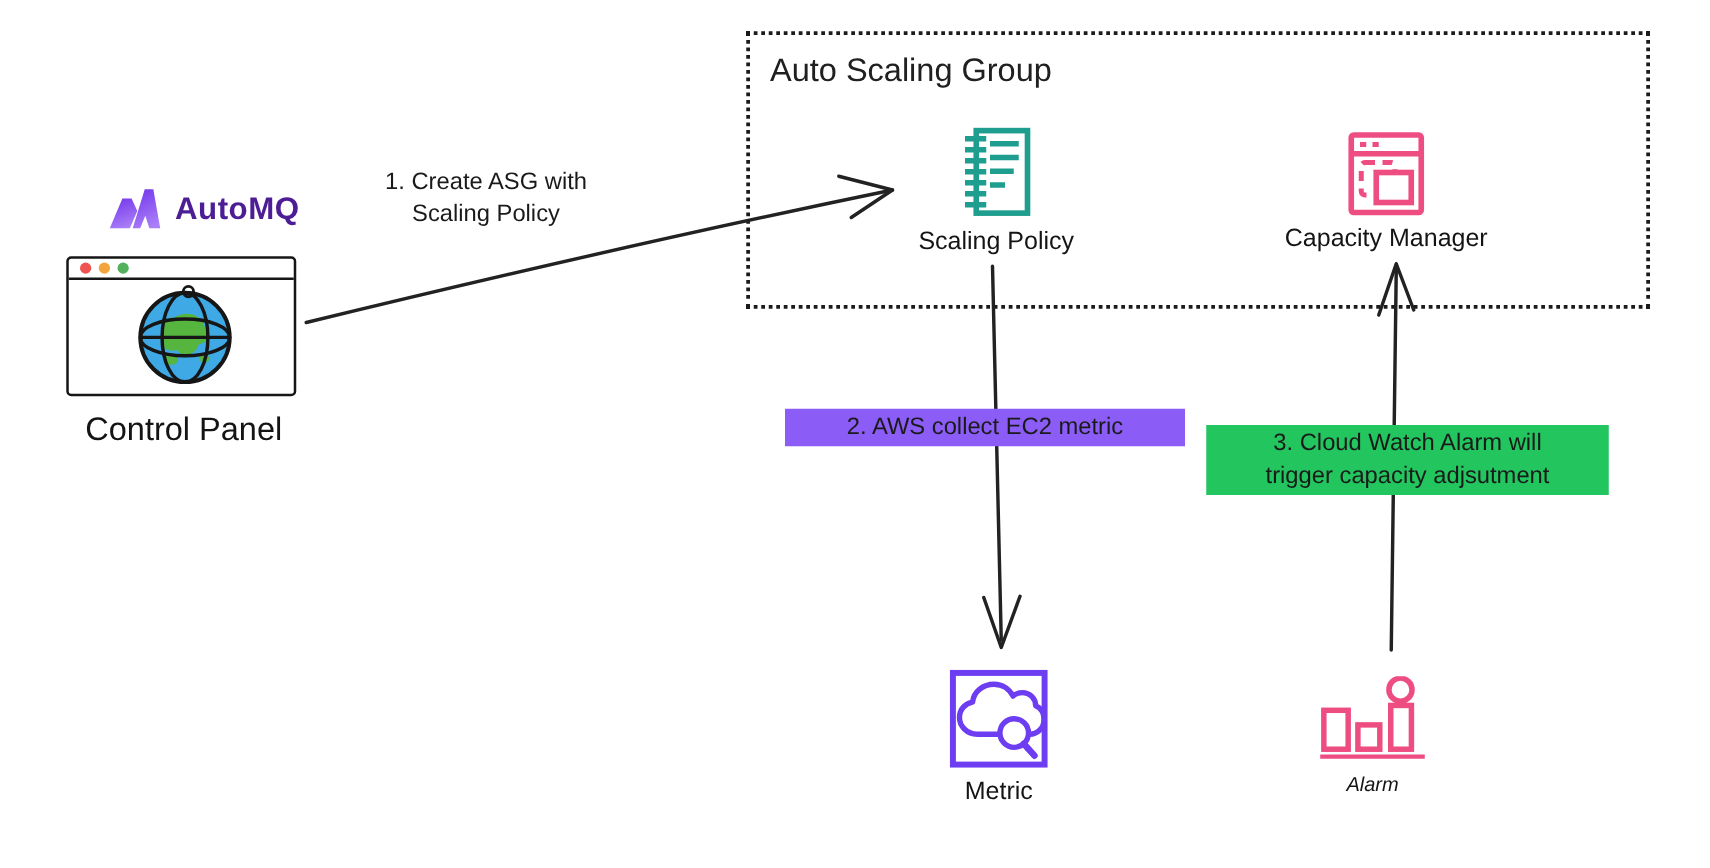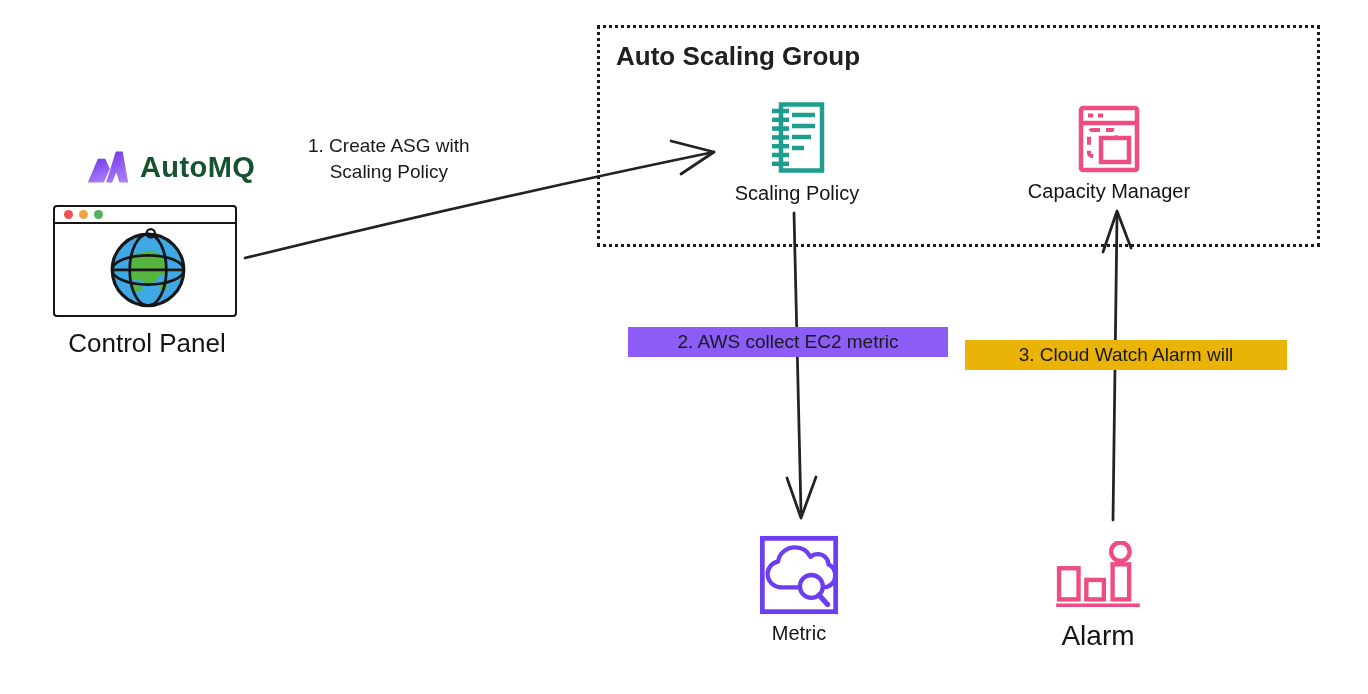--- a/index.html
+++ b/index.html
@@ -8,56 +8,56 @@
     --pink:#ee4d82;
     --purple:#6d3df2;
   }
   *{box-sizing:border-box;}
   html,body{margin:0;padding:0;background:#ffffff;}
   body{font-family:"Liberation Sans","DejaVu Sans",sans-serif;color:var(--ink);}
   .canvas{position:relative;width:1368px;height:694px;background:#fff;overflow:hidden;}
 
   
   .logo{position:absolute;left:86px;top:150px;display:flex;align-items:center;gap:10px;}
-  .logo .wordmark{font-size:29px;font-weight:700;letter-spacing:.4px;color:#14532d;}
+  .logo .wordmark{font-size:25px;font-weight:700;letter-spacing:.4px;color:#4c1d95;}
 
   
   .window{position:absolute;left:53px;top:205px;width:184px;height:112px;
           border:2.5px solid #161616;border-radius:4px;background:#fff;}
   .titlebar{height:17px;border-bottom:2.5px solid #161616;display:flex;align-items:center;
             gap:6px;padding-left:9px;}
   .dot{width:9px;height:9px;border-radius:50%;display:inline-block;}
   .globe-wrap{position:absolute;left:49px;top:17px;width:88px;height:90px;}
   .cp-label{position:absolute;left:38px;top:328px;width:218px;text-align:center;
             font-size:26px;color:#141414;}
 
   
-  .group{position:absolute;border:3px dotted #1b1b1b;background:transparent;font-weight:bold;}
+  .group{position:absolute;border:3px dotted #1b1b1b;background:transparent;}
   .group.asg{left:597px;top:25px;width:723px;height:222px;}
   .group.cw{left:597px;top:471px;width:723px;height:193px;}
   .group-title{position:absolute;left:16px;top:13px;font-size:26px;color:#202020;}
 
   
   .node{position:absolute;display:flex;flex-direction:column;align-items:center;gap:7px;}
   .node .node-label{font-size:20px;color:#141414;white-space:nowrap;}
   .node-scaling-policy{left:722px;top:101px;width:150px;}
   .node-capacity-manager{left:1019px;top:105px;width:180px;}
   .node-metric{left:719px;top:535px;width:160px;}
   .node-alarm{left:1013px;top:541px;width:170px;}
-  .node-alarm .node-label{font-size:28px;}
+  .node-alarm .node-label{font-size:16px;font-style:italic;}
 
   
   .arrows{position:absolute;left:0;top:0;z-index:3;pointer-events:none;}
   .arrow-line{fill:none;stroke:#222;stroke-width:2.75;stroke-linecap:round;stroke-linejoin:round;}
 
   
   .arrow-label{position:absolute;z-index:4;font-size:19px;line-height:1.38;color:#1a1a1a;}
   .arrow-label-1{left:308px;top:111px;text-align:center;margin-top:22px;}
   .arrow-label-2{left:628px;top:327px;width:320px;text-align:center;background:#8b5cf6;padding:2px 0;}
-  .arrow-label-3{left:965px;top:340px;width:322px;text-align:center;background:#eab308;padding:2px 0;}
+  .arrow-label-3{left:965px;top:340px;width:322px;text-align:center;background:#22c55e;padding:2px 0;}
 </style>
 </head>
 <body>
 
 <div class="canvas">
 
   <div class="logo">
     <svg width="44" height="34" viewBox="0 0 48 36">
       <defs>
         <linearGradient id="mgrad" x1="0.2" y1="0" x2="0.55" y2="1">
@@ -170,15 +170,16 @@
 
   <div class="arrow-label arrow-label-1">
     <div>1. Create ASG with</div>
     <div>Scaling Policy</div>
   </div>
   <div class="arrow-label arrow-label-2">
     <div>2. AWS collect EC2 metric</div>
   </div>
   <div class="arrow-label arrow-label-3">
     <div>3. Cloud Watch Alarm will</div>
+    <div>trigger capacity adjsutment</div>
   </div>
 
 </div>
 
 </body></html>

